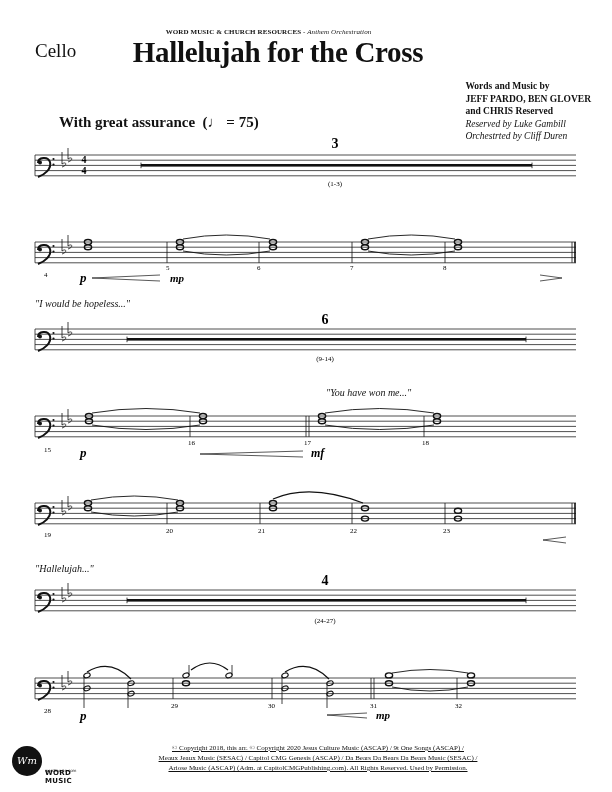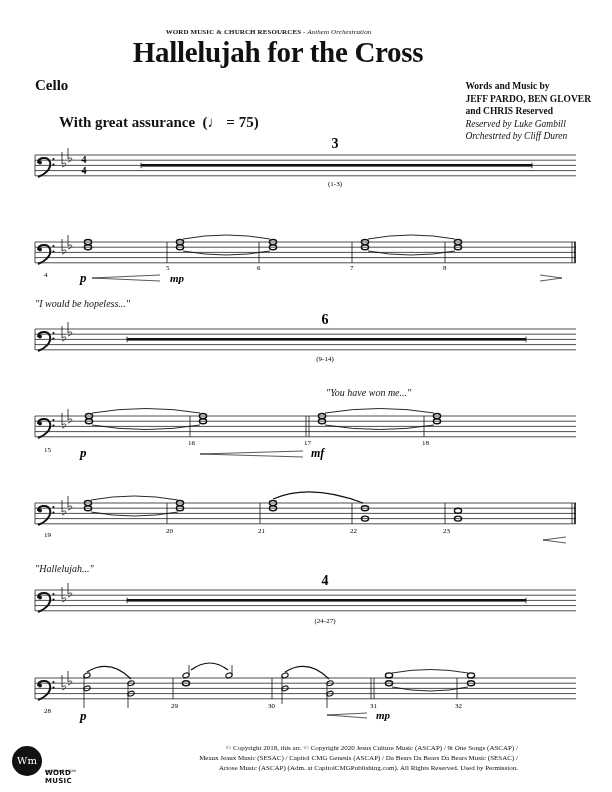--- a/index.html
+++ b/index.html
@@ -1,32 +1,32 @@
 <!DOCTYPE html>
 <html><head>
 <meta charset="utf-8">
 <style>
   html, body { margin:0; padding:0; background:#ffffff; }
   body { width:612px; height:792px; position:relative; overflow:hidden;
          font-family:"Liberation Serif", "DejaVu Serif", serif; color:#111; }
   .abs { position:absolute; }
   .publisher { top:28px; left:0; width:537px; text-align:center; font-size:7px; font-weight:bold; letter-spacing:0.1px; }
   .publisher .sub { font-style:italic; font-weight:normal; }
-  .instrument { top:40px; left:35px; font-size:15px; font-weight:bold;margin-top:37px; }
+  .instrument { top:40px; left:35px; font-size:19px; font-weight:normal; }
   .title { top:36px; left:0; width:556px; text-align:center; font-size:29px; font-weight:bold; letter-spacing:-0.3px; }
   .credits { top:80px; right:21px; text-align:left; font-size:9.5px; line-height:12.5px; font-weight:bold; }
   .credits .it { font-style:italic; font-weight:normal; }
   .tempo { top:114px; left:59px; font-size:15px; font-weight:bold; }
   .tempo .note { font-weight:normal; }
   .cue { font-style:italic; font-size:10px; }
   svg.score { position:absolute; left:0; top:0; }
-  .footer { top:743px; left:118px; width:400px; text-align:right; font-size:7px; line-height:10px; }
+  .footer { top:743px; left:118px; width:400px; text-align:center; font-size:7px; line-height:10px;text-decoration:underline; }
   .logo { top:746px; left:12px; width:85px; height:32px; }
   .logo .circle { position:absolute; left:0; top:0; width:30px; height:30px; border-radius:50%; background:#111; color:#fff;
-                  font-size:10px; line-height:30px; text-align:center; font-family:"DejaVu Serif", serif; }
+                  font-size:10px; font-style:italic; line-height:30px; text-align:center; font-family:"DejaVu Serif", serif; }
   .logo .name { position:absolute; left:33px; top:5px; font-size:7px; font-family:"DejaVu Sans", sans-serif; font-weight:bold; letter-spacing:0.3px;margin-top:18px; }
   .logo .url { position:absolute; left:33px; top:22px; font-size:4px; font-family:"DejaVu Sans", sans-serif; }
 </style>
 </head>
 <body>
 
 <div class="abs publisher">
   <span>WORD MUSIC &amp; CHURCH RESOURCES</span><span class="sub"> - Anthem Orchestration</span>
 </div>
 <div class="abs instrument">Cello</div>

